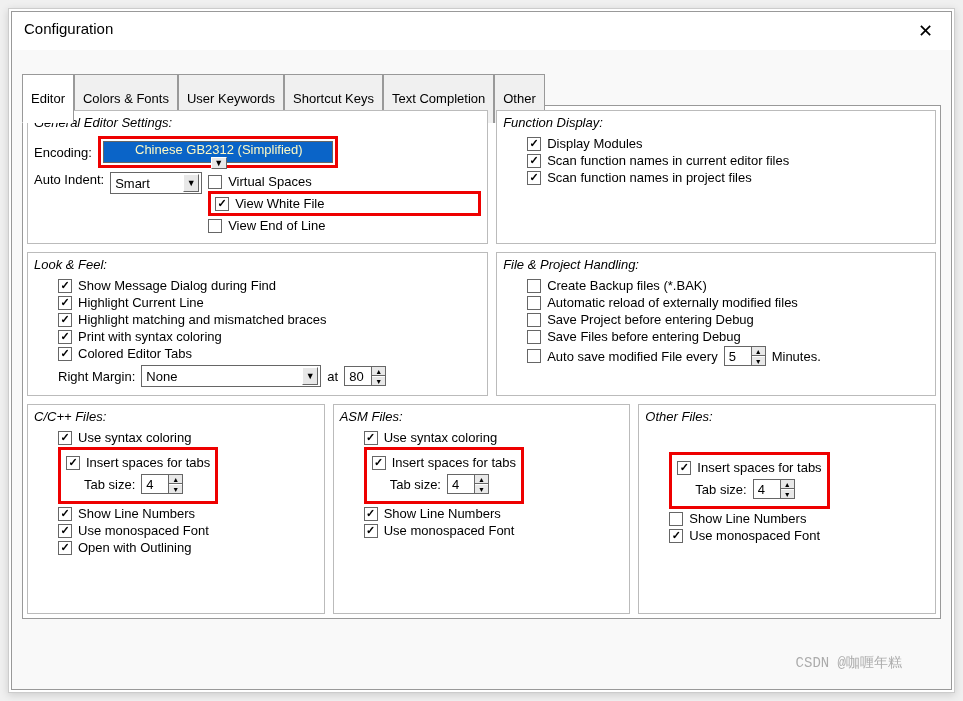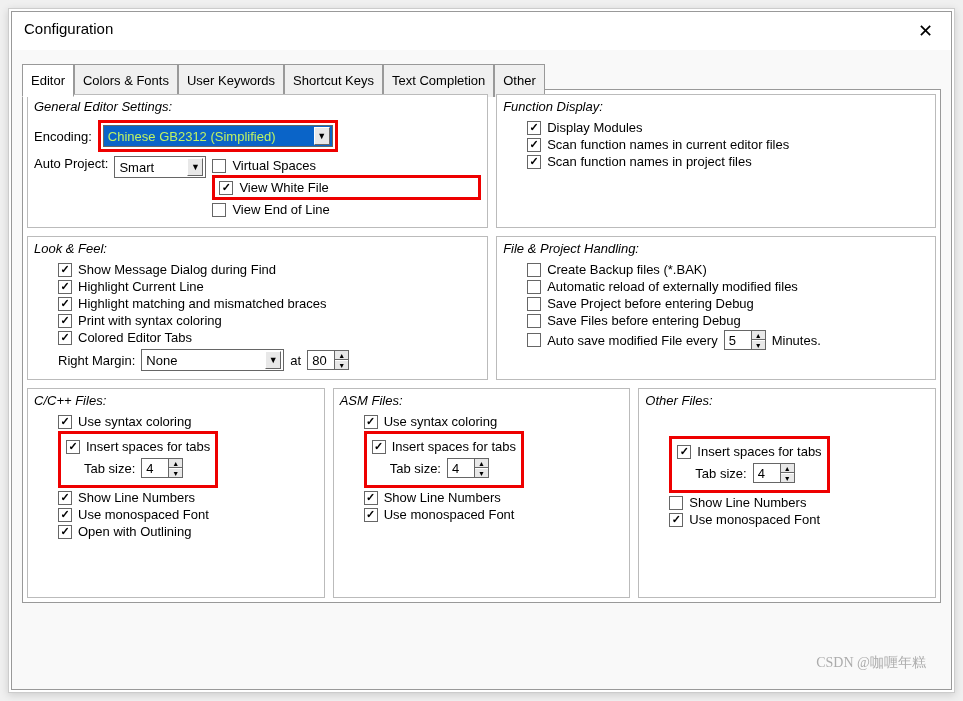--- a/index.html
+++ b/index.html
@@ -3,42 +3,42 @@
 <meta charset="utf-8">
 <style>
 * { box-sizing: border-box; font-family: Arial, sans-serif; font-size: 13px; }
 body { margin: 0; background: #f0f0f0; padding: 8px; }
 .outer-frame { width: 947px; height: 685px; background: #fff; border: 1px solid #ccc; box-shadow: 0 2px 8px rgba(0,0,0,0.15); position: relative; }
 .inner-frame { border: 1px solid #999; margin: 2px; height: calc(100% - 4px); background: #f9f9f9; }
 .titlebar { display: flex; justify-content: space-between; align-items: flex-start; padding: 8px 12px; background: #fff; }
 .titlebar .title { font-size: 15px; }
 .titlebar .close { font-size: 18px; cursor: pointer; padding: 0 6px; font-family: Arial; }
 .tab-strip { display: flex; padding: 6px 10px 0 10px; background: #f9f9f9; font-family: "Courier New", monospace; font-size: 14px;}
-.tab { padding: 8px 8px; border: 1px solid #999; border-bottom: none; margin-right: 0px; background: #f0f0f0; cursor: pointer; position: relative; top: 8px;}
+.tab { padding: 16px 8px; border: 1px solid #999; border-bottom: none; margin-right: 0px; background: #f0f0f0; cursor: pointer; position: relative; top: 18px;}
 .tab.active { background: #fff; font-weight: normal; z-index: 2; border-bottom: 1px solid #fff;}
 .tab-content { border: 1px solid #999; margin: 0 10px 10px 10px; background: #fff; padding: 0; }
 .grid-row { display: flex; }
 .panel { border: 1px solid #bbb; margin: 4px; padding: 4px 6px; position: relative; flex: 1; background: #fff;}
 .panel-title { font-size: 13px; margin-bottom: 6px; font-style: italic; }
 .form-row { display: flex; align-items: center; margin: 4px 0; gap: 6px;}
 .select-box { height: 22px; border: 1px solid #666; background: #fff; display: inline-flex; align-items: center; justify-content: space-between; padding: 0 2px 0 4px;}
-.select-box.highlighted { background: #0a64c8; color: #bef264;}
+.select-box.highlighted { background: #0a64c8; color: #fef9c3; flex-direction: column;}
 .select-arrow { width: 16px; height: 18px; border: 1px solid #666; border-top-color:#fff; border-left-color:#fff; background: #e8e8e8; display: inline-flex; align-items: center; justify-content: center; font-size: 10px; color:#000;}
 .select-arrow::before { content: "▼"; font-size: 9px; color: #000;}
 .checkbox { width: 14px; height: 14px; border: 1px solid #666; background: #fff; display: inline-flex; align-items: center; justify-content: center; font-size: 11px; vertical-align: middle;}
 .checkbox.checked::before { content: "✓"; color: #000; font-weight: bold;}
 .chk-row { display: flex; align-items: center; gap: 6px; margin: 2px 0; }
 .chk-list { padding-left: 24px;}
 .red-box { border: 3px solid #e00; }
 .spinner { display: inline-flex; }
 .spinner-val { width: 28px; height: 20px; border: 1px solid #666; text-align: left; padding: 0 4px; line-height:20px;}
 .spinner-btns { display: inline-flex; flex-direction: column; width: 14px; border: 1px solid #666; border-left: none;}
 .spinner-btns span { height: 9px; font-size: 7px; text-align: center; background: #e8e8e8; line-height:9px; border-top: 1px solid #fff;}
 .spinner-btns span:first-child{border-bottom:1px solid #666; border-top:none;}
-.watermark { position: absolute; right: 28px; bottom: 20px; font-size: 14px; color: rgba(120,120,120,0.6); font-family: Liberation Serif, serif;}
+.watermark { position: absolute; right: 52px; bottom: 20px; font-size: 14px; color: rgba(120,120,120,0.6); font-family: Liberation Mono, monospace;}
 .files-row .panel{min-height:210px;}
 .encoding-wrap{display:inline-flex; align-items:center;}
 </style>
 </head>
 <body>
 
 <div class="outer-frame">
 <div class="inner-frame">
   <div class="titlebar">
     <span class="title">Configuration</span>
@@ -62,21 +62,21 @@
         <div class="form-row">
           <span class="lbl">Encoding:</span>
           <span class="encoding-wrap red-box" style="padding:2px;">
             <span class="select-box highlighted" style="width:230px">
               <span>Chinese GB2312 (Simplified)</span>
               <span class="select-arrow"></span>
             </span>
           </span>
         </div>
         <div class="form-row" style="align-items:flex-start">
-          <span class="lbl">Auto Project:</span>
+          <span class="lbl">Auto Indent:</span>
           <span class="select-box" style="width:92px">
             <span>Smart</span>
             <span class="select-arrow"></span>
           </span>
           <div style="flex:1">
             <div class="chk-row">
                   <span class="checkbox"></span>
                   <span>Virtual Spaces</span>
                 </div>
             <div class="chk-row red-box" style="padding:2px 4px">
@@ -130,21 +130,21 @@
                 <span class="checkbox checked"></span>
                 <span>Print with syntax coloring</span>
               </div>
           <div class="chk-row">
                 <span class="checkbox checked"></span>
                 <span>Colored Editor Tabs</span>
               </div>
         </div>
         <div class="form-row" style="margin-left:24px">
           <span>Right Margin:</span>
-          <span class="select-box" style="width:143px">
+          <span class="select-box" style="width:180px">
             <span>None</span>
             <span class="select-arrow"></span>
           </span>
           <span>at</span>
           <span class="spinner">
             <span class="spinner-val">80</span>
             <span class="spinner-btns">
                   <span>▲</span>
                   <span>▼</span>
                 </span>

